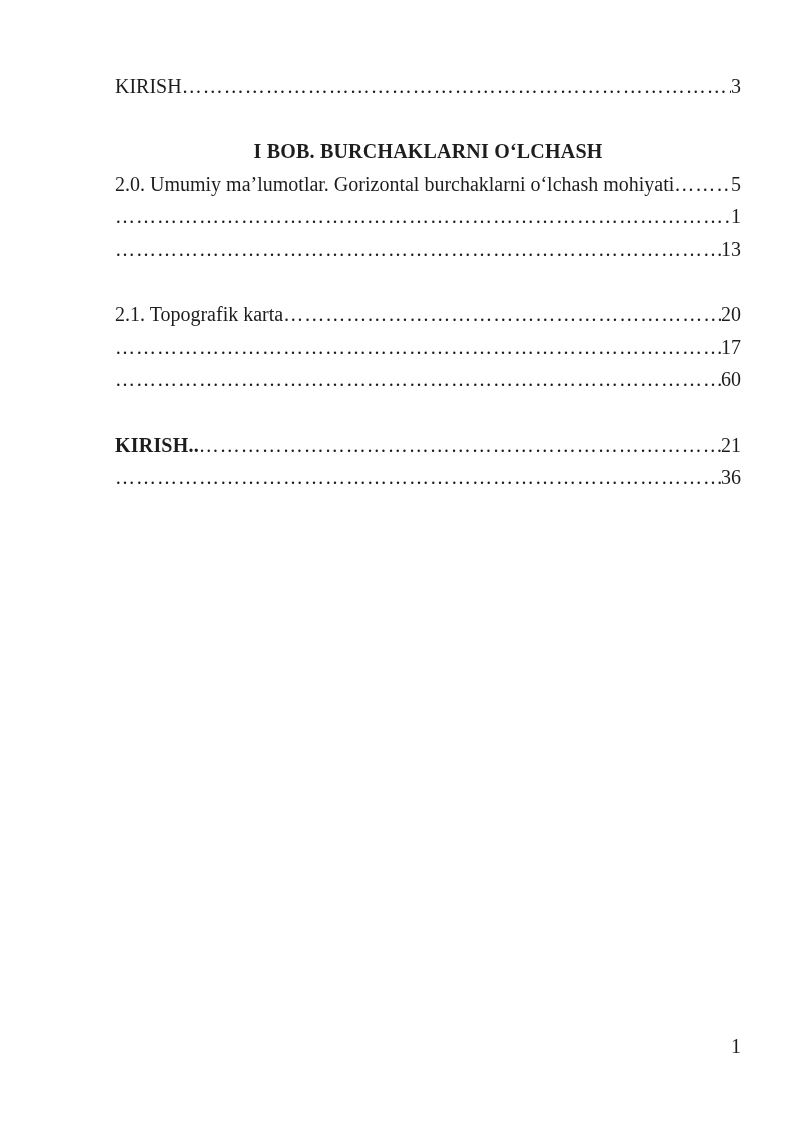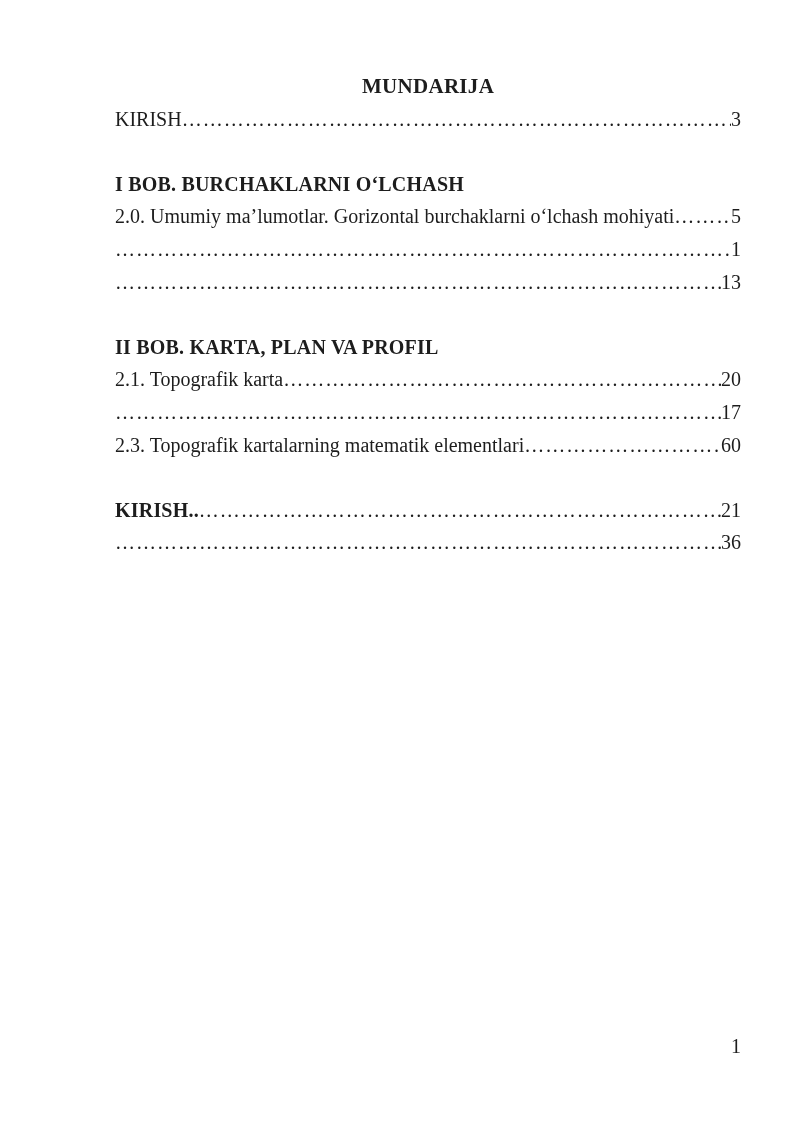--- a/index.html
+++ b/index.html
@@ -30,20 +30,21 @@
   }
   .doc-title {
     font-size: 21px;
     font-weight: bold;
     text-align: center;
     letter-spacing: 0.3px;
   }
   .heading {
     font-weight: bold;
     letter-spacing: 0.2px;
+    text-align: center;
   }
   .toc-line {
     display: flex;
     align-items: baseline;
   }
   .toc-label {
     flex: 0 0 auto;
     white-space: pre;
   }
   .toc-label.bold {
@@ -70,21 +71,20 @@
     font-size: 20px;
     line-height: 24px;
   }
 </style>
 </head>
 <body>
 
 <div class="page">
   <div class="content">
 
-    <div class="line doc-title">MUNDARIJA</div>
 
     <div class="line toc-line">
       <span class="toc-label">KIRISH</span>
       <span class="toc-leader">…………………………………………………………………………………………………………………………</span>
       <span class="toc-page">3</span>
     </div>
 
     <div class="spacer"></div>
 
     <div class="line heading">I BOB. BURCHAKLARNI O‘LCHASH</div>
@@ -100,35 +100,33 @@
       <span class="toc-page">1</span>
     </div>
 
     <div class="line toc-line">
       <span class="toc-leader">…………………………………………………………………………………………………………………………</span>
       <span class="toc-page">13</span>
     </div>
 
     <div class="spacer"></div>
 
-    <div class="line heading">II BOB. KARTA, PLAN VA PROFIL</div>
 
     <div class="line toc-line">
       <span class="toc-label">2.1. Topografik karta</span>
       <span class="toc-leader">…………………………………………………………………………………………………………………………</span>
       <span class="toc-page">20</span>
     </div>
 
     <div class="line toc-line">
       <span class="toc-leader">…………………………………………………………………………………………………………………………</span>
       <span class="toc-page">17</span>
     </div>
 
     <div class="line toc-line">
-      <span class="toc-label">2.3. Topografik kartalarning matematik elementlari</span>
       <span class="toc-leader">…………………………………………………………………………………………………………………………</span>
       <span class="toc-page">60</span>
     </div>
 
     <div class="spacer"></div>
 
     <div class="line toc-line">
       <span class="toc-label bold">KIRISH..</span>
       <span class="toc-leader">…………………………………………………………………………………………………………………………</span>
       <span class="toc-page">21</span>

